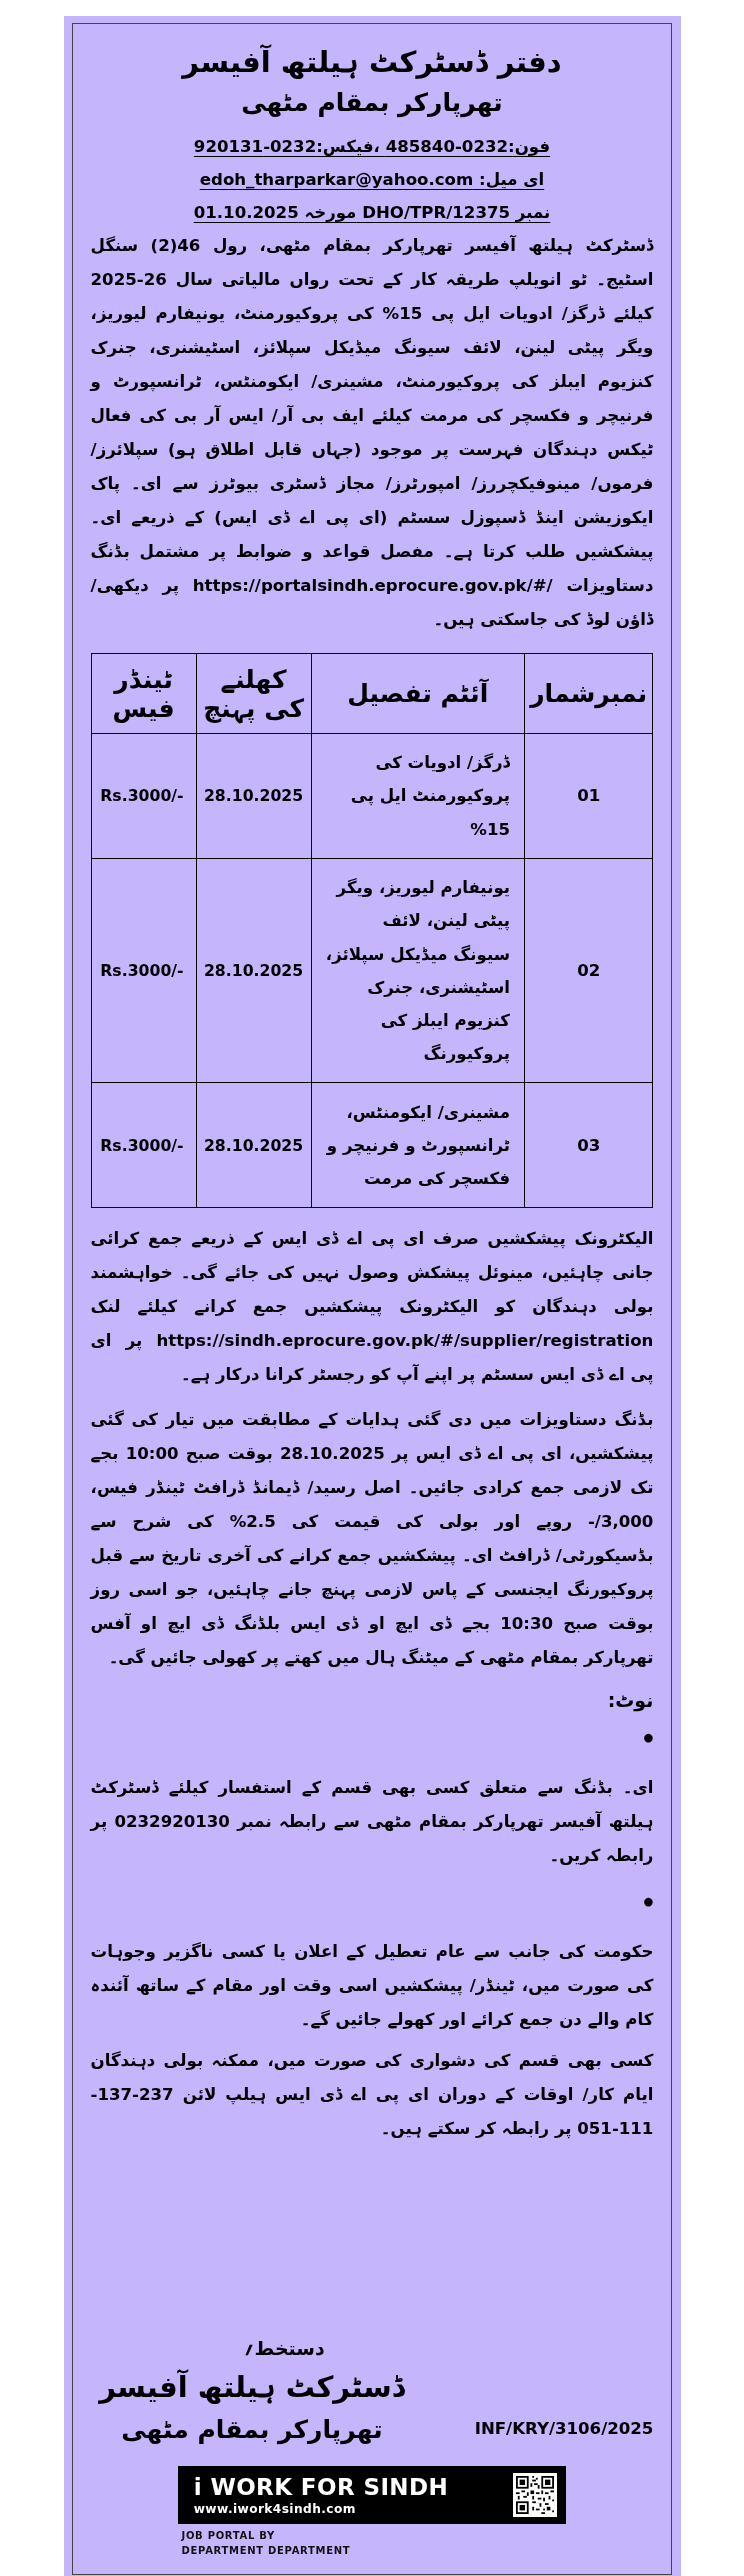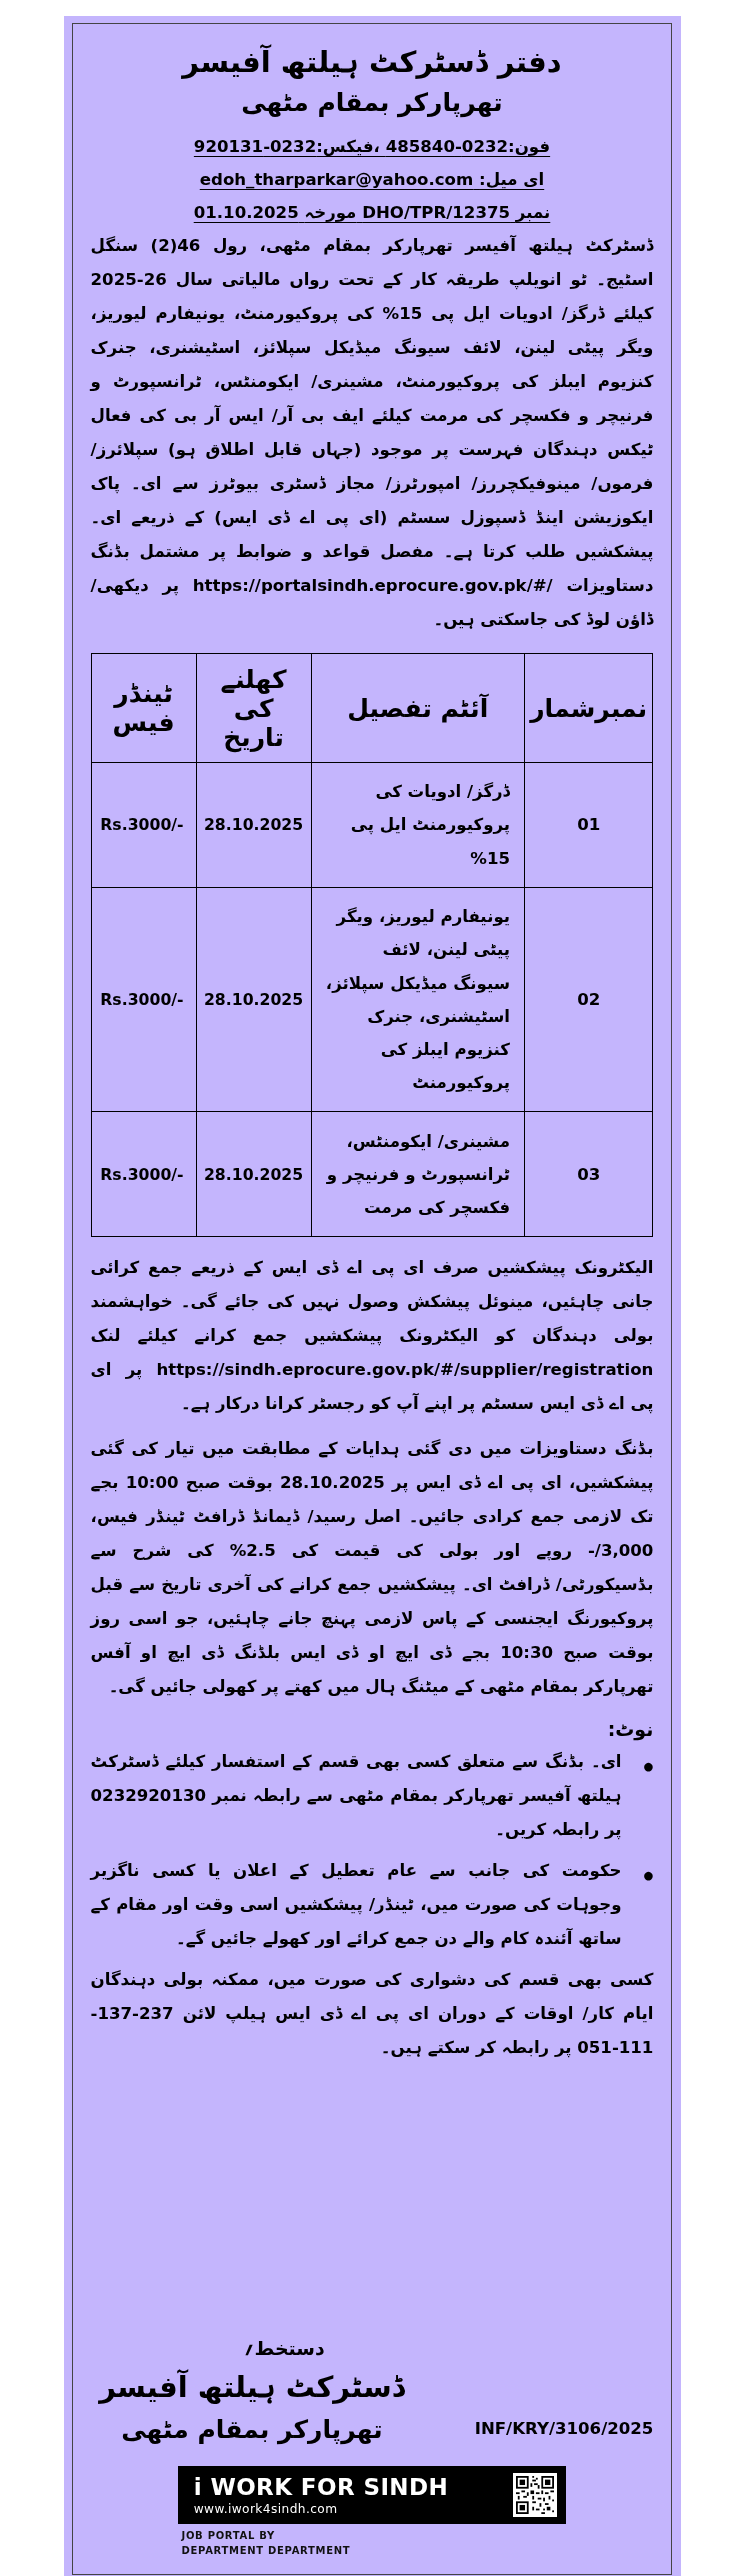--- a/index.html
+++ b/index.html
@@ -27,42 +27,42 @@
   table.tender { width:100%; border-collapse:collapse; margin:5.2px 0 14px; }
   .tender th, .tender td { border:1.4px solid #000; font-weight:700; }
   .tender th { text-align:center; font-size:25px; padding:10.5px 5.2px; }
   td.serial { width:72px; text-align:center; font-size:16.6px; }
   td.item   { text-align:right; font-size:16.6px; line-height:2.0; padding:12.2px 14px; }
   td.date   { width:115px; text-align:center; direction:ltr; font-size:15.7px; }
   td.fee    { width:105px; text-align:left; direction:ltr; font-size:15.7px; padding-left:8.7px; }
 
   
   .note-label { font-size:19px; font-weight:700; margin:3.5px 0 5.2px; }
-  .bullet { display:flex; gap:22px; margin-bottom:7px; }
+  .bullet { display:flex; gap:14px; margin-bottom:7px;flex-direction:column; }
   .bullet .dot::before { content:"●"; font-size:11.3px; }
   .bullet .dot { line-height:2.9; }
   .bullet .para { flex:1; margin-bottom:0; }
 
   .grow { flex:1 1 auto; }
 
   
   .sig-area { margin-top:8.7px; }
   .sig-label { font-size:19px; font-weight:700; width:410px; text-align:left; }
   .sig-bottom { display:flex; direction:ltr; justify-content:space-between; align-items:flex-end; margin-top:3.5px; }
   .sig-names { direction:rtl; text-align:center; font-weight:700; padding-left:8.7px; }
   .sig-n1 { font-size:29px; line-height:1.7; }
   .sig-n2 { font-size:25px; line-height:1.4; }
   .inf { font-weight:700; font-size:16.6px; direction:ltr; padding-bottom:8.7px; }
 
   
   .footer { direction:ltr; width:388px; margin:19px auto 0; }
   .footer-black { background:#000; color:#fff; display:flex; align-items:center; gap:29px; padding:7px 8.7px 7px 15.7px; }
   .fb-text { flex:1; }
   .fb-brand { font-size:23px; font-weight:700; letter-spacing:0.4px; white-space:nowrap; }
-  .fb-site { font-size:12.2px; font-weight:400; margin-top:2.6px; letter-spacing:0.4px; }
+  .fb-site { font-size:12.2px; font-weight:700; margin-top:2.6px; letter-spacing:0.4px; }
   .qr { width:44px; height:44px; background:#fff; padding:2.6px; flex:0 0 auto; }
   .footer-tag { font-size:10px; font-weight:700; letter-spacing:0.7px; margin-top:4.4px; padding-left:3.5px; color:#111; line-height:1.5; }
 </style>
 </head>
 <body>
 
 <div class="page">
   <div class="frame">
 
     <header class="letterhead">
@@ -86,34 +86,34 @@
       <span>ڈسٹرکٹ ہیلتھ آفیسر تھرپارکر بمقام مٹھی، رول 46(2) سنگل اسٹیج۔ ٹو انویلپ طریقہ کار کے تحت رواں مالیاتی سال 26-2025 کیلئے ڈرگز/ ادویات ایل پی 15% کی پروکیورمنٹ، یونیفارم لیوریز، ویگر پیٹی لینن، لائف سیونگ میڈیکل سپلائز، اسٹیشنری، جنرک کنزیوم ایبلز کی پروکیورمنٹ، مشینری/ ایکومنٹس، ٹرانسپورٹ و فرنیچر و فکسچر کی مرمت کیلئے ایف بی آر/ ایس آر بی کی فعال ٹیکس دہندگان فہرست پر موجود (جہاں قابل اطلاق ہو) سپلائرز/ فرموں/ مینوفیکچررز/ امپورٹرز/ مجاز ڈسٹری بیوٹرز سے ای۔ پاک ایکوزیشن اینڈ ڈسپوزل سسٹم (ای پی اے ڈی ایس) کے ذریعے ای۔ پیشکشیں طلب کرتا ہے۔ مفصل قواعد و ضوابط پر مشتمل بڈنگ دستاویزات</span>
       <span class="url">https://portalsindh.eprocure.gov.pk/#/</span>
       <span>پر دیکھی/ ڈاؤن لوڈ کی جاسکتی ہیں۔</span>
     </p>
 
     <table class="tender">
       <thead>
         <tr>
           <th>نمبرشمار</th>
           <th>آئٹم تفصیل</th>
-          <th>کھلنے کی تاریخ</th>
+          <th>کھلنے کی پہنچ</th>
           <th>ٹینڈر فیس</th>
         </tr>
       </thead>
       <tbody>
         <tr>
           <td class="serial">01</td>
           <td class="item">ڈرگز/ ادویات کی پروکیورمنٹ ایل پی 15%</td>
           <td class="date">28.10.2025</td>
           <td class="fee">Rs.3000/-</td>
         </tr>
         <tr>
           <td class="serial">02</td>
-          <td class="item">یونیفارم لیوریز، ویگر پیٹی لینن، لائف سیونگ میڈیکل سپلائز، اسٹیشنری، جنرک کنزیوم ایبلز کی پروکیورمنٹ</td>
+          <td class="item">یونیفارم لیوریز، ویگر پیٹی لینن، لائف سیونگ میڈیکل سپلائز، اسٹیشنری، جنرک کنزیوم ایبلز کی پروکیورنگ</td>
           <td class="date">28.10.2025</td>
           <td class="fee">Rs.3000/-</td>
         </tr>
         <tr>
           <td class="serial">03</td>
           <td class="item">مشینری/ ایکومنٹس، ٹرانسپورٹ و فرنیچر و فکسچر کی مرمت</td>
           <td class="date">28.10.2025</td>
           <td class="fee">Rs.3000/-</td>
         </tr>
       </tbody>

